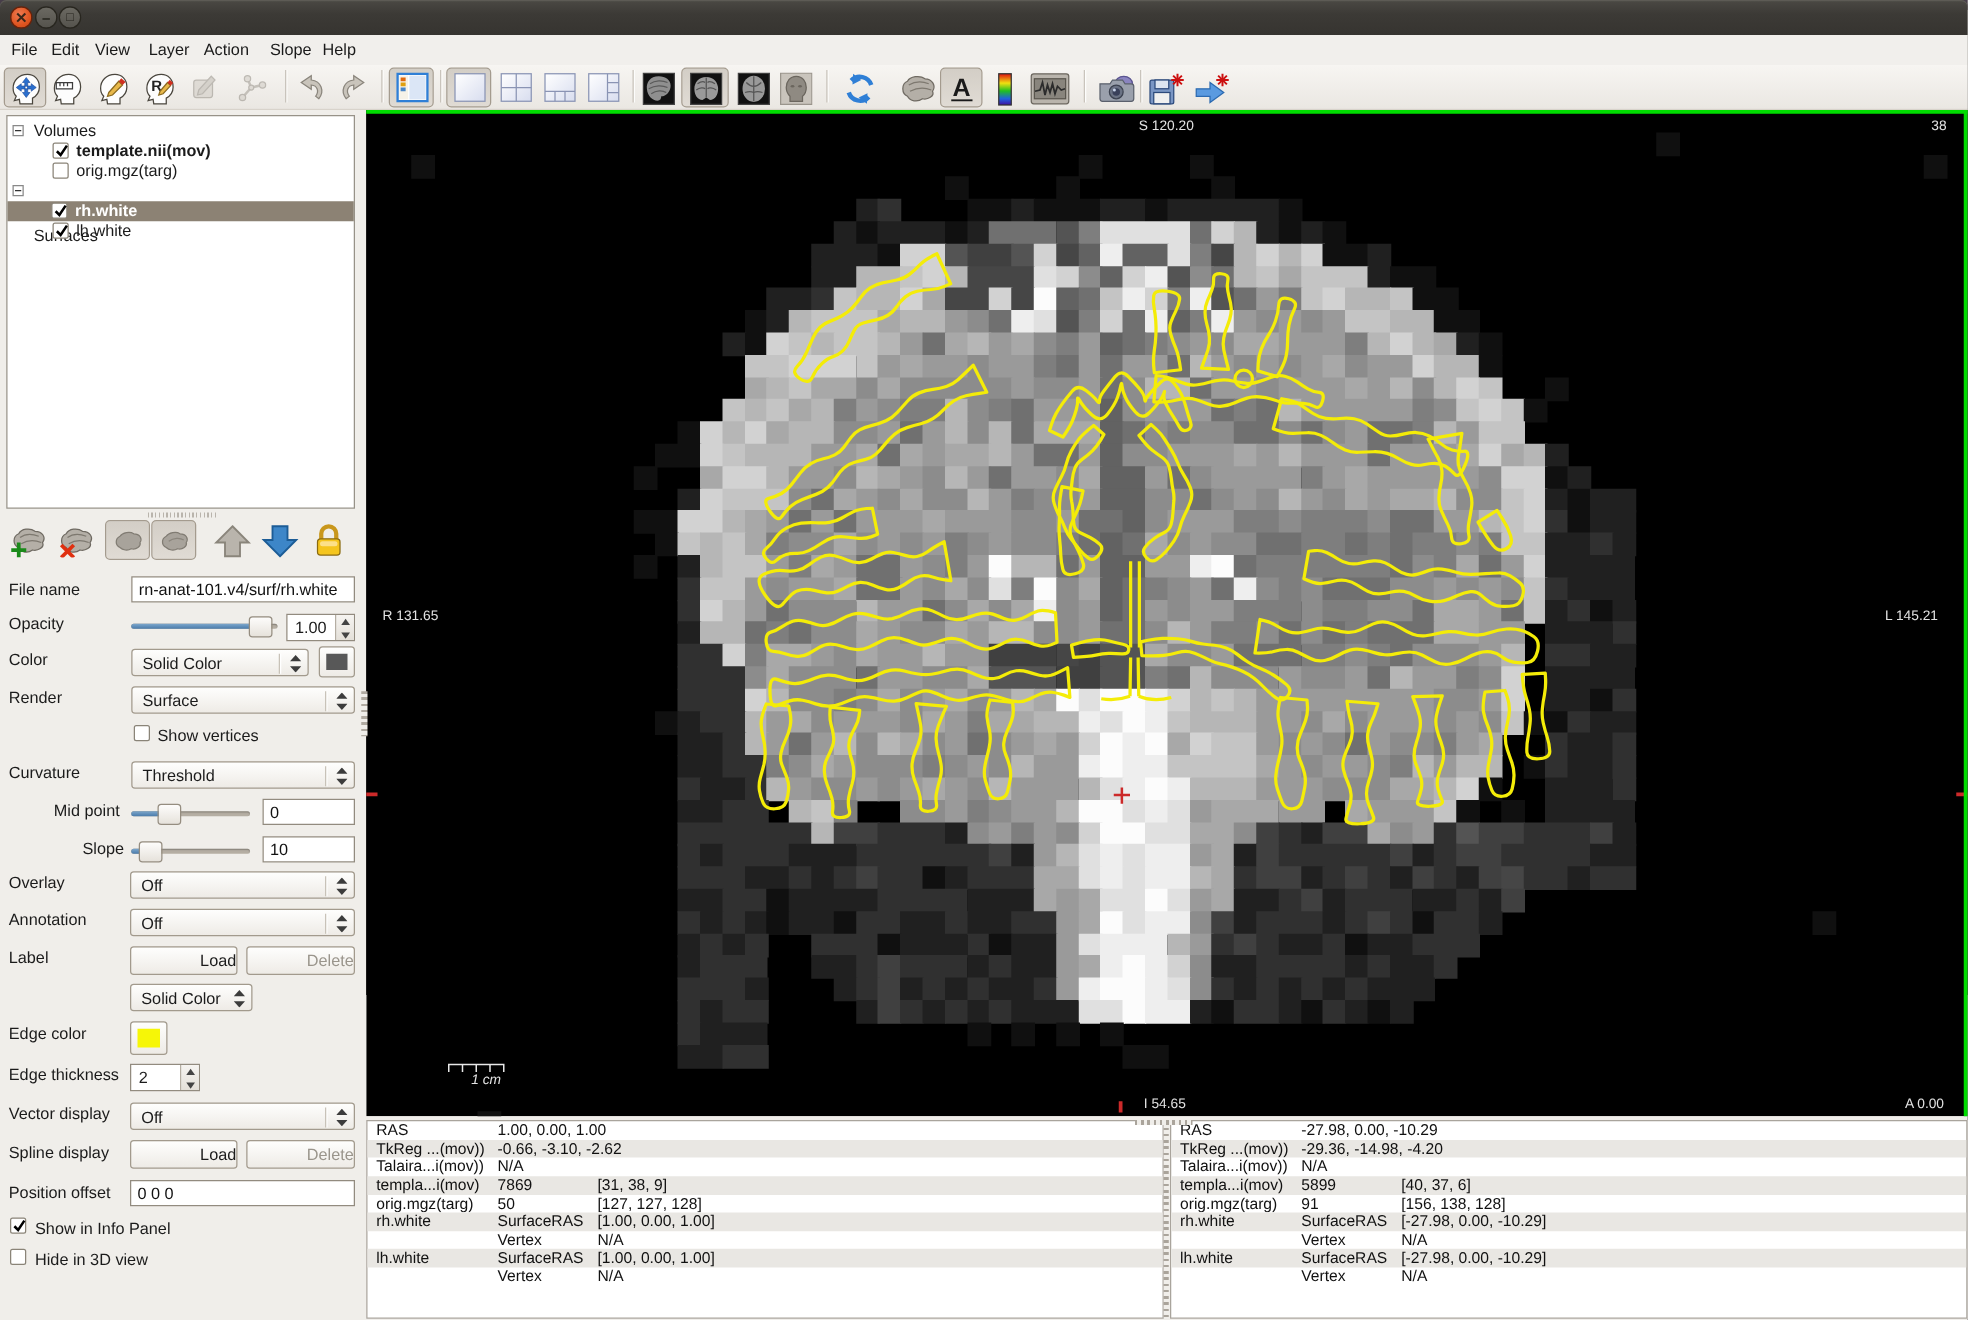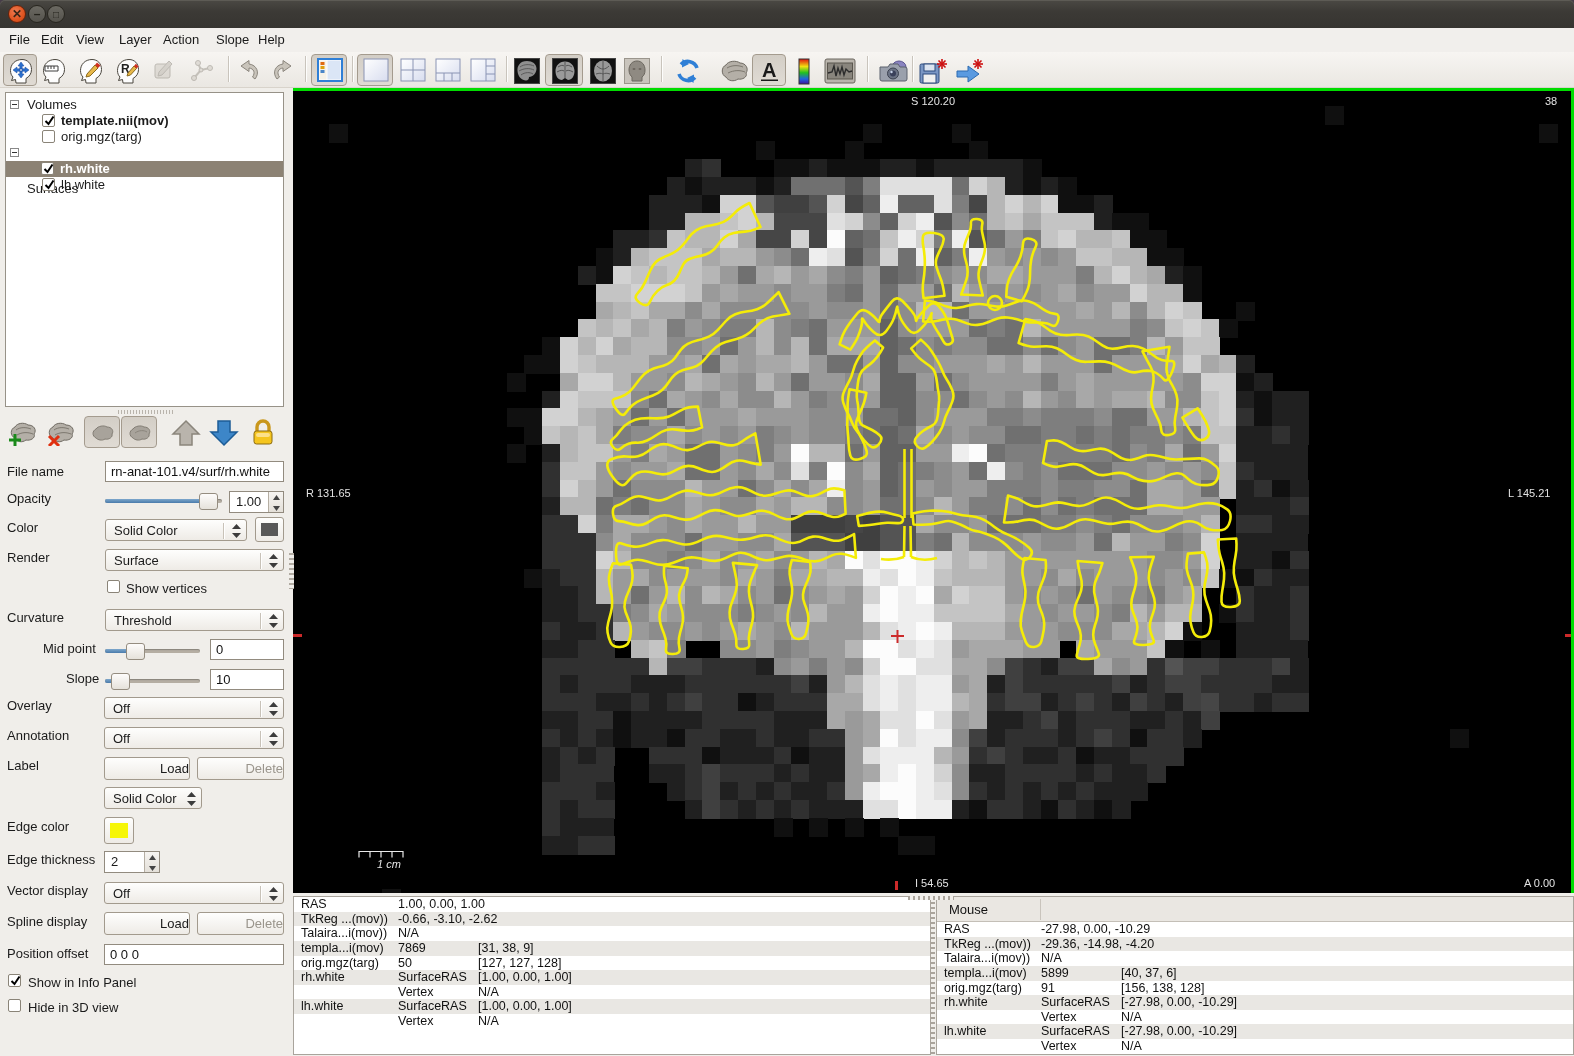--- a/index.html
+++ b/index.html
@@ -1559,24 +1559,20 @@
       <span class="c1">lh.white</span>
       <span class="c2">SurfaceRAS</span>
       <span class="c3">[1.00, 0.00, 1.00]</span>
     </div>
 <div class="irow">
       <span class="c2">Vertex</span>
       <span class="c3">N/A</span>
     </div>
 </div>
 <div class="ipanel" style="left:936px;top:896px;width:638px;height:159px;">
-<div class="hdr">
-      <span>Mouse</span>
-      <i></i>
-    </div>
 <div class="irow">
       <span class="c1">RAS</span>
       <span class="c2">-27.98, 0.00, -10.29</span>
     </div>
 <div class="irow alt">
       <span class="c1">TkReg ...(mov))</span>
       <span class="c2">-29.36, -14.98, -4.20</span>
     </div>
 <div class="irow">
       <span class="c1">Talaira...i(mov))</span>

